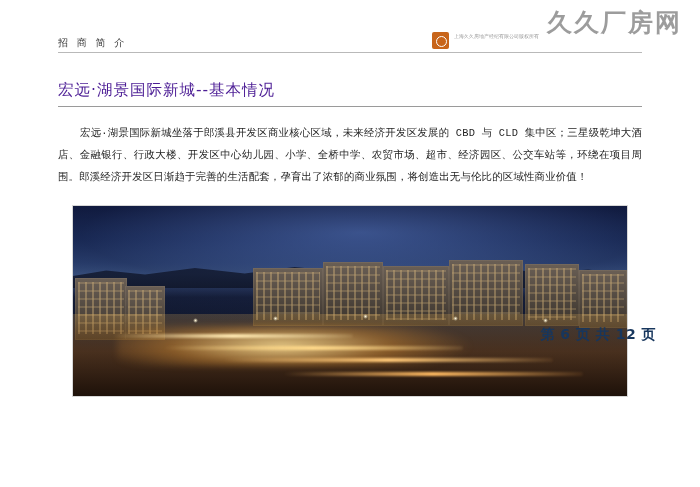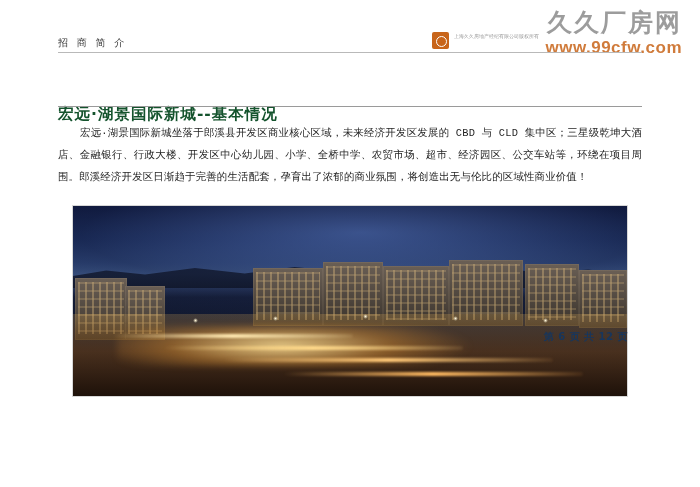--- a/index.html
+++ b/index.html
@@ -90,24 +90,23 @@
     background: #b9b9b9;
   }
 
   
   .doc-title {
     position: absolute;
     left: 58px;
     top: 80px;
     font-family: "DejaVu Sans", sans-serif;
     font-size: 15.5px;
-    font-weight: bold;
-    color: #14532d;
+    font-weight: normal;
+    color: #4c1d95;
     letter-spacing: 1px;
-    margin-top: 24px;
   }
   .title-rule {
     position: absolute;
     left: 58px;
     top: 106px;
     width: 584px;
     height: 1px;
     background: #9a9a9a;
   }
 
@@ -202,37 +201,36 @@
   .streetlamp {
     position: absolute;
     width: 5px; height: 5px;
     border-radius: 50%;
     background: radial-gradient(circle, #fff6d8, rgba(255,210,130,0) 70%);
   }
 
   
   .footer {
     position: absolute;
-    right: 72px;
+    right: 44px;
     bottom: 40px;
     font-family: "DejaVu Sans", sans-serif;
-    font-size: 10px;
+    font-size: 14px;
     font-weight: bold;
     color: #17365d;
     letter-spacing: .5px;
   }
 </style>
 </head>
 <body>
 
 <div id="page">
 
   <div class="watermark">
     <div class="wm-title">久久厂房网</div>
-    <div class="wm-url">www.99cfw.com</div>
     <div class="wm-logo"></div>
     <div class="wm-sub">上海久久房地产经纪有限公司版权所有</div>
   </div>
 
   <div class="doc-header">招 商 简 介</div>
   <div class="header-rule"></div>
 
   <div class="doc-title">宏远·湖景国际新城--基本情况</div>
   <div class="title-rule"></div>
 

